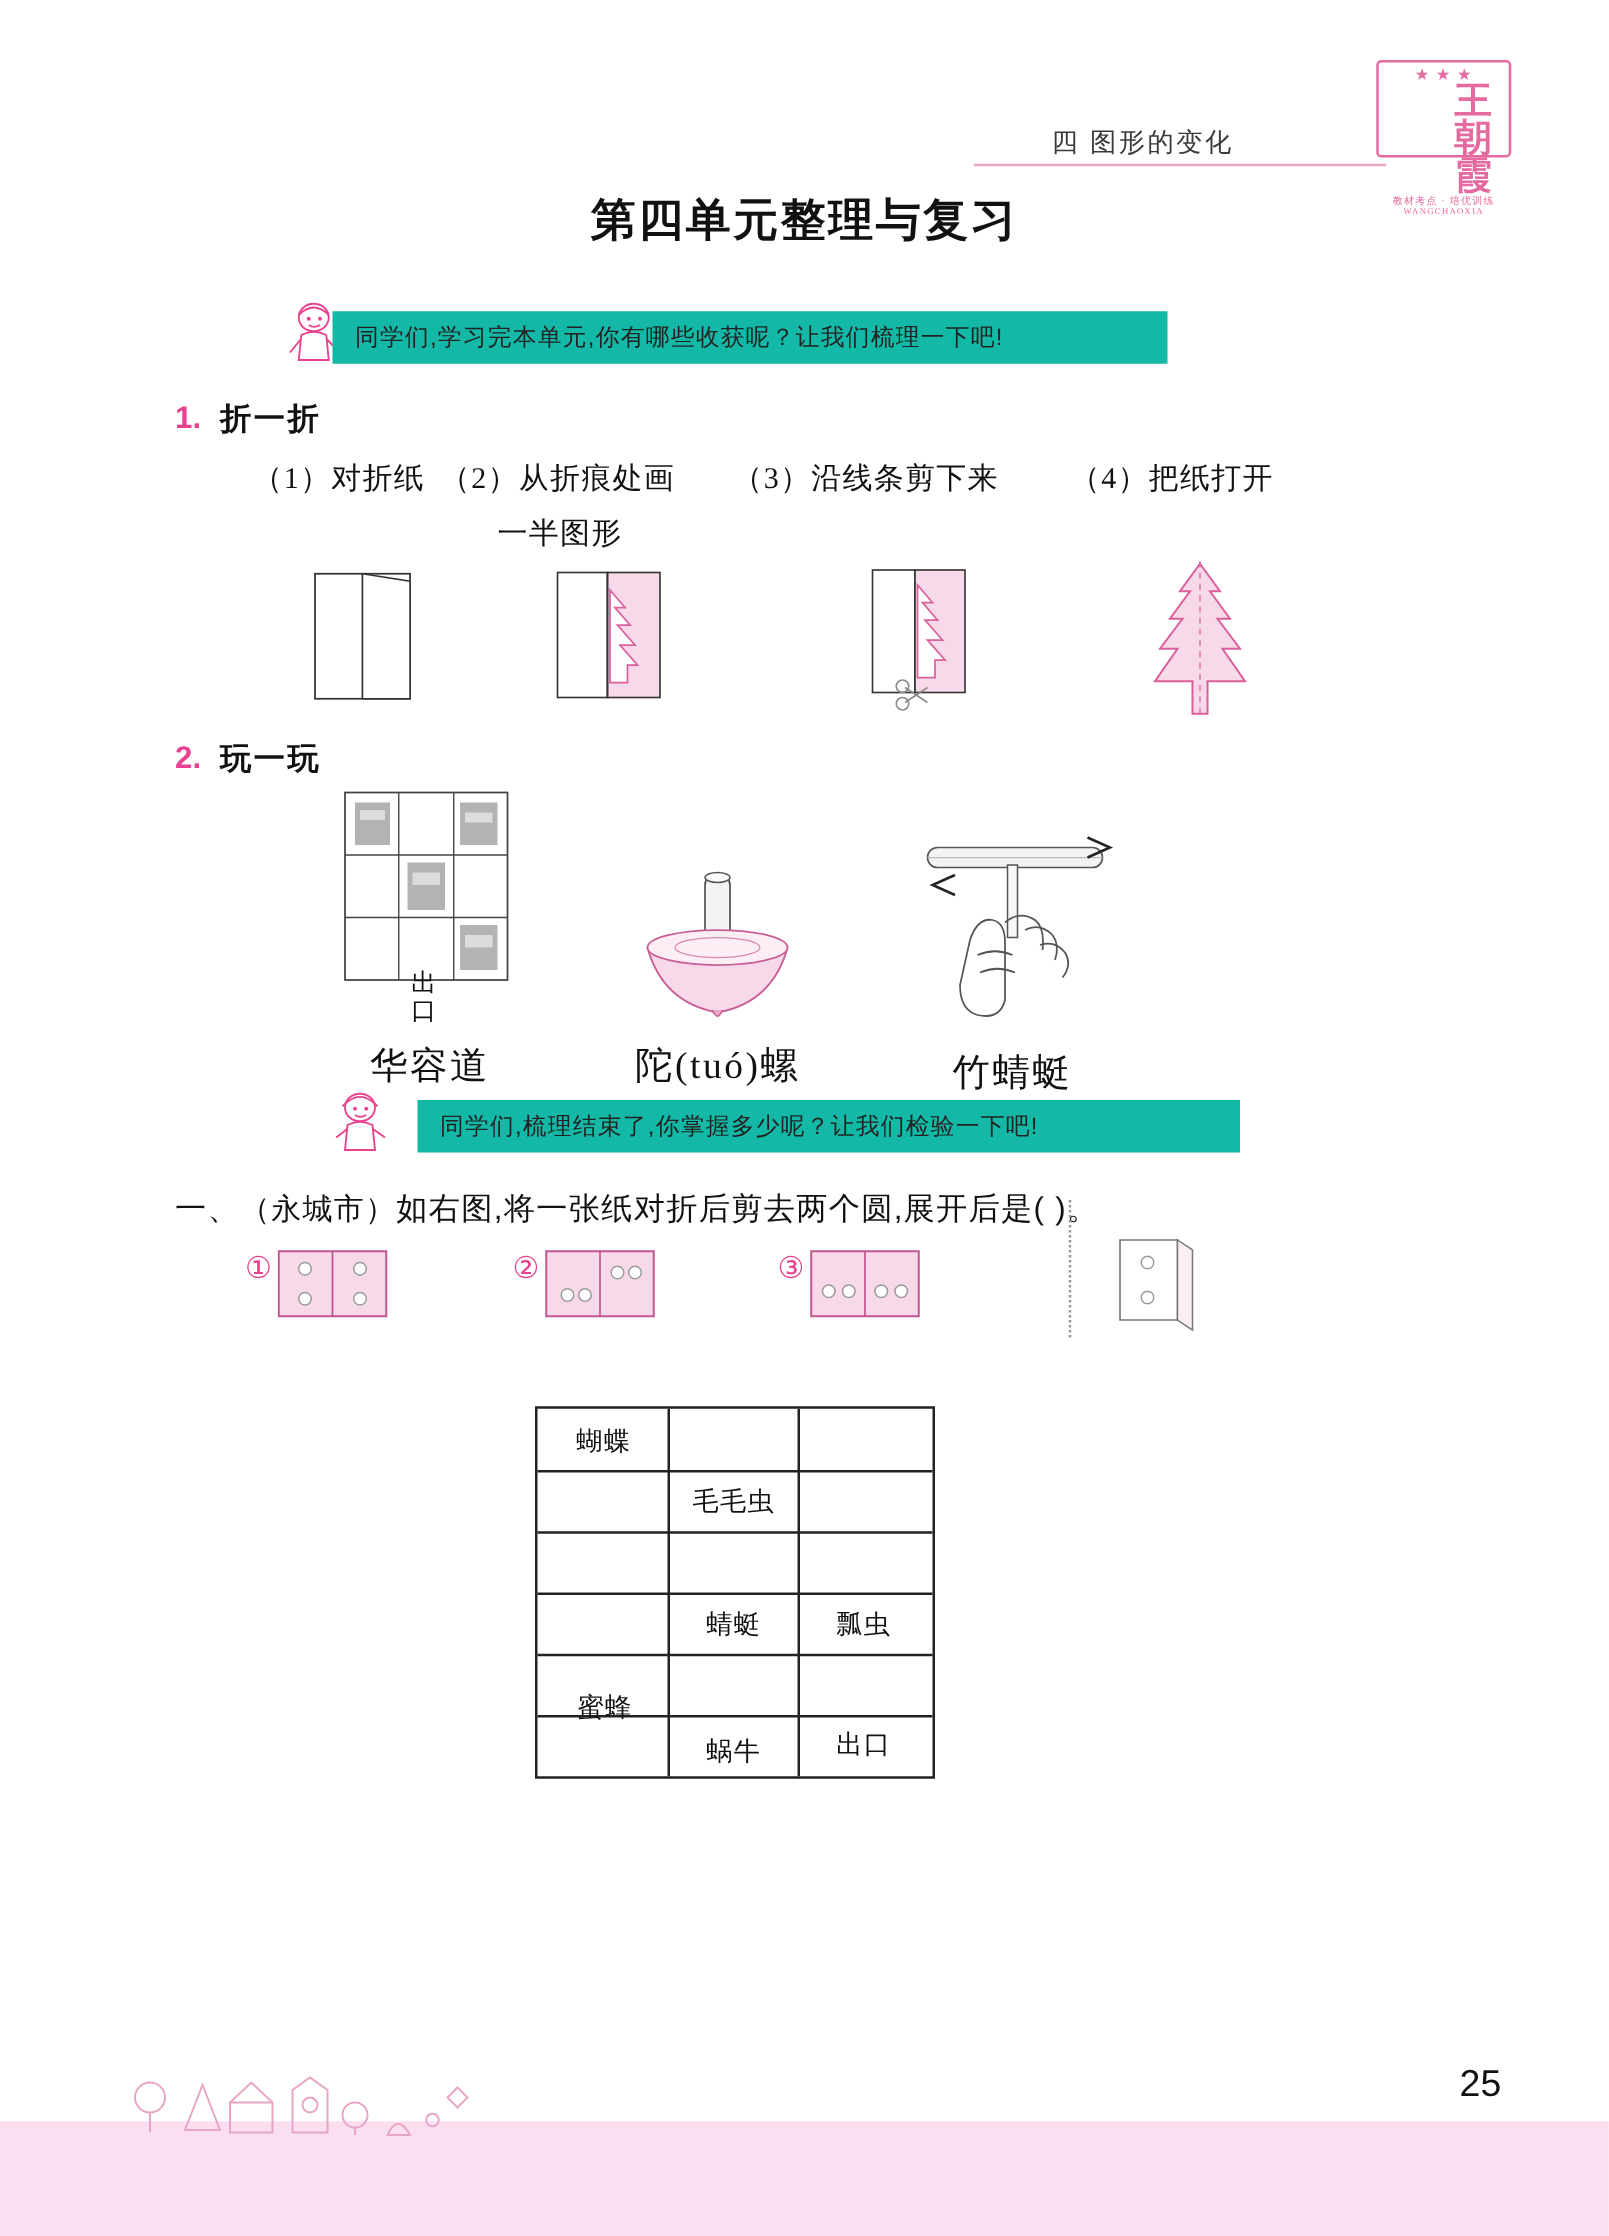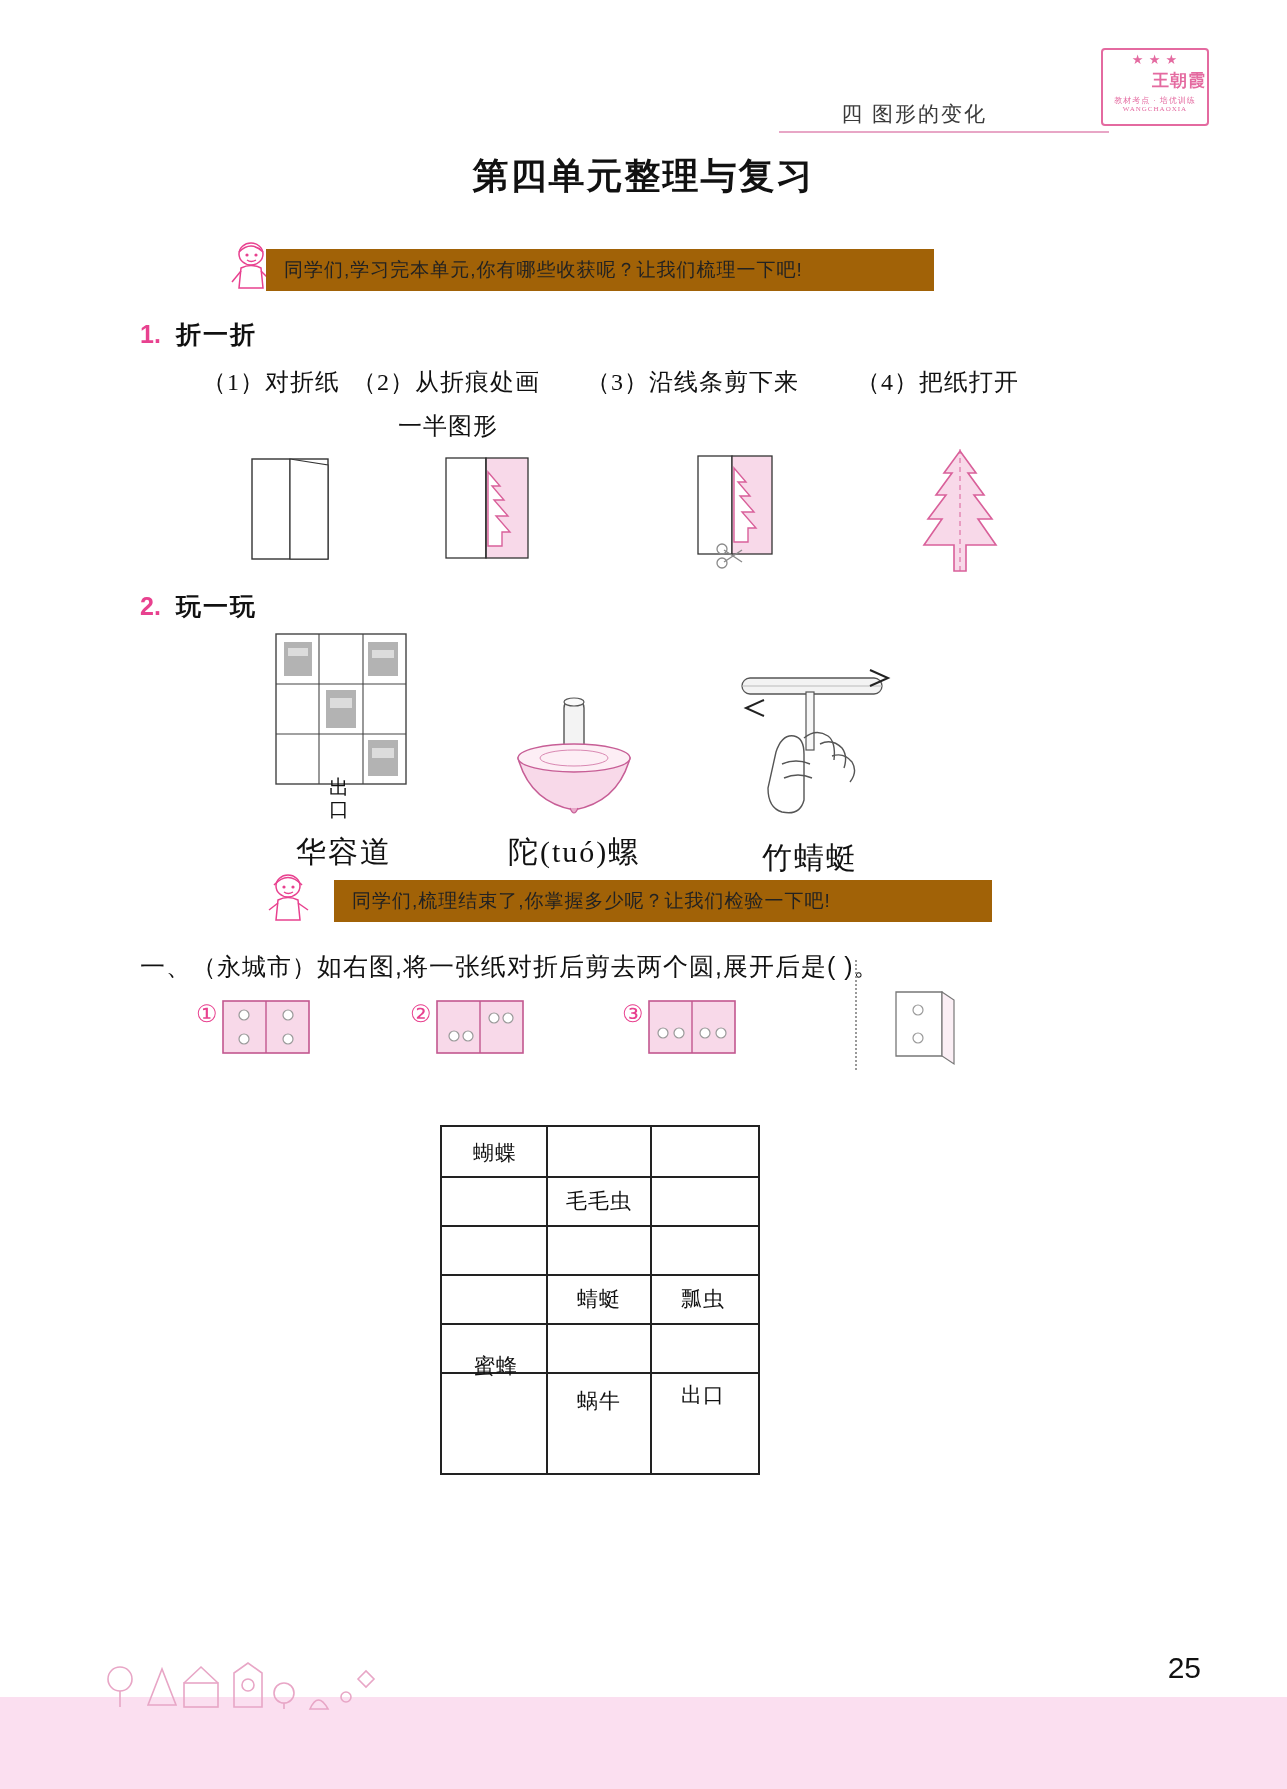--- a/index.html
+++ b/index.html
@@ -50,21 +50,21 @@
     text-align: center;
     box-sizing: border-box;
     padding-top: 4px;
   }
   .stamp .stars {
     font-size: 13px;
     letter-spacing: 1px;
     line-height: 12px;
   }
   .stamp .brand {
-    font-size: 17px;
+    font-size: 30px;
     font-weight: bold;
     line-height: 30px;
     letter-spacing: 1px;
     padding-left: 48px;
   }
   .stamp .sub {
     font-size: 8px;
     line-height: 9px;
     letter-spacing: 1px;
   }
@@ -84,21 +84,21 @@
     font-size: 36px;
     font-weight: bold;
     color: #111;
     font-family: "Liberation Sans", sans-serif;
     letter-spacing: 2px;
   }
 
   
   .banner {
     position: absolute;
-    background: #a16207;
+    background: #14b8a6;
     color: #222;
     font-size: 19px;
     font-family: "Liberation Sans", sans-serif;
     display: flex;
     align-items: center;
     padding-left: 18px;
     letter-spacing: 1px;
   }
   .banner-1 { top: 249px; left: 266px; width: 650px; height: 42px; }
   .banner-2 { top: 880px; left: 302px; width: 640px; height: 42px; margin-left: 32px; }
@@ -208,23 +208,23 @@
     left: 855px;
     width: 0;
     height: 110px;
     border-left: 2px dotted #999;
   }
 
   
   #maze {
     position: absolute;
     top: 1125px;
-    left: 440px;
+    left: 428px;
     width: 320px;
-    height: 350px;
+    height: 298px;
     border: 2px solid #222;
     box-sizing: border-box;
   }
   #maze .vline, #maze .hline {
     position: absolute;
     background: #222;
   }
   #maze .vline { width: 1.5px; top: 0; bottom: 0; }
   #maze .hline { height: 1.5px; left: 0; right: 0; }
   .cell-label {

